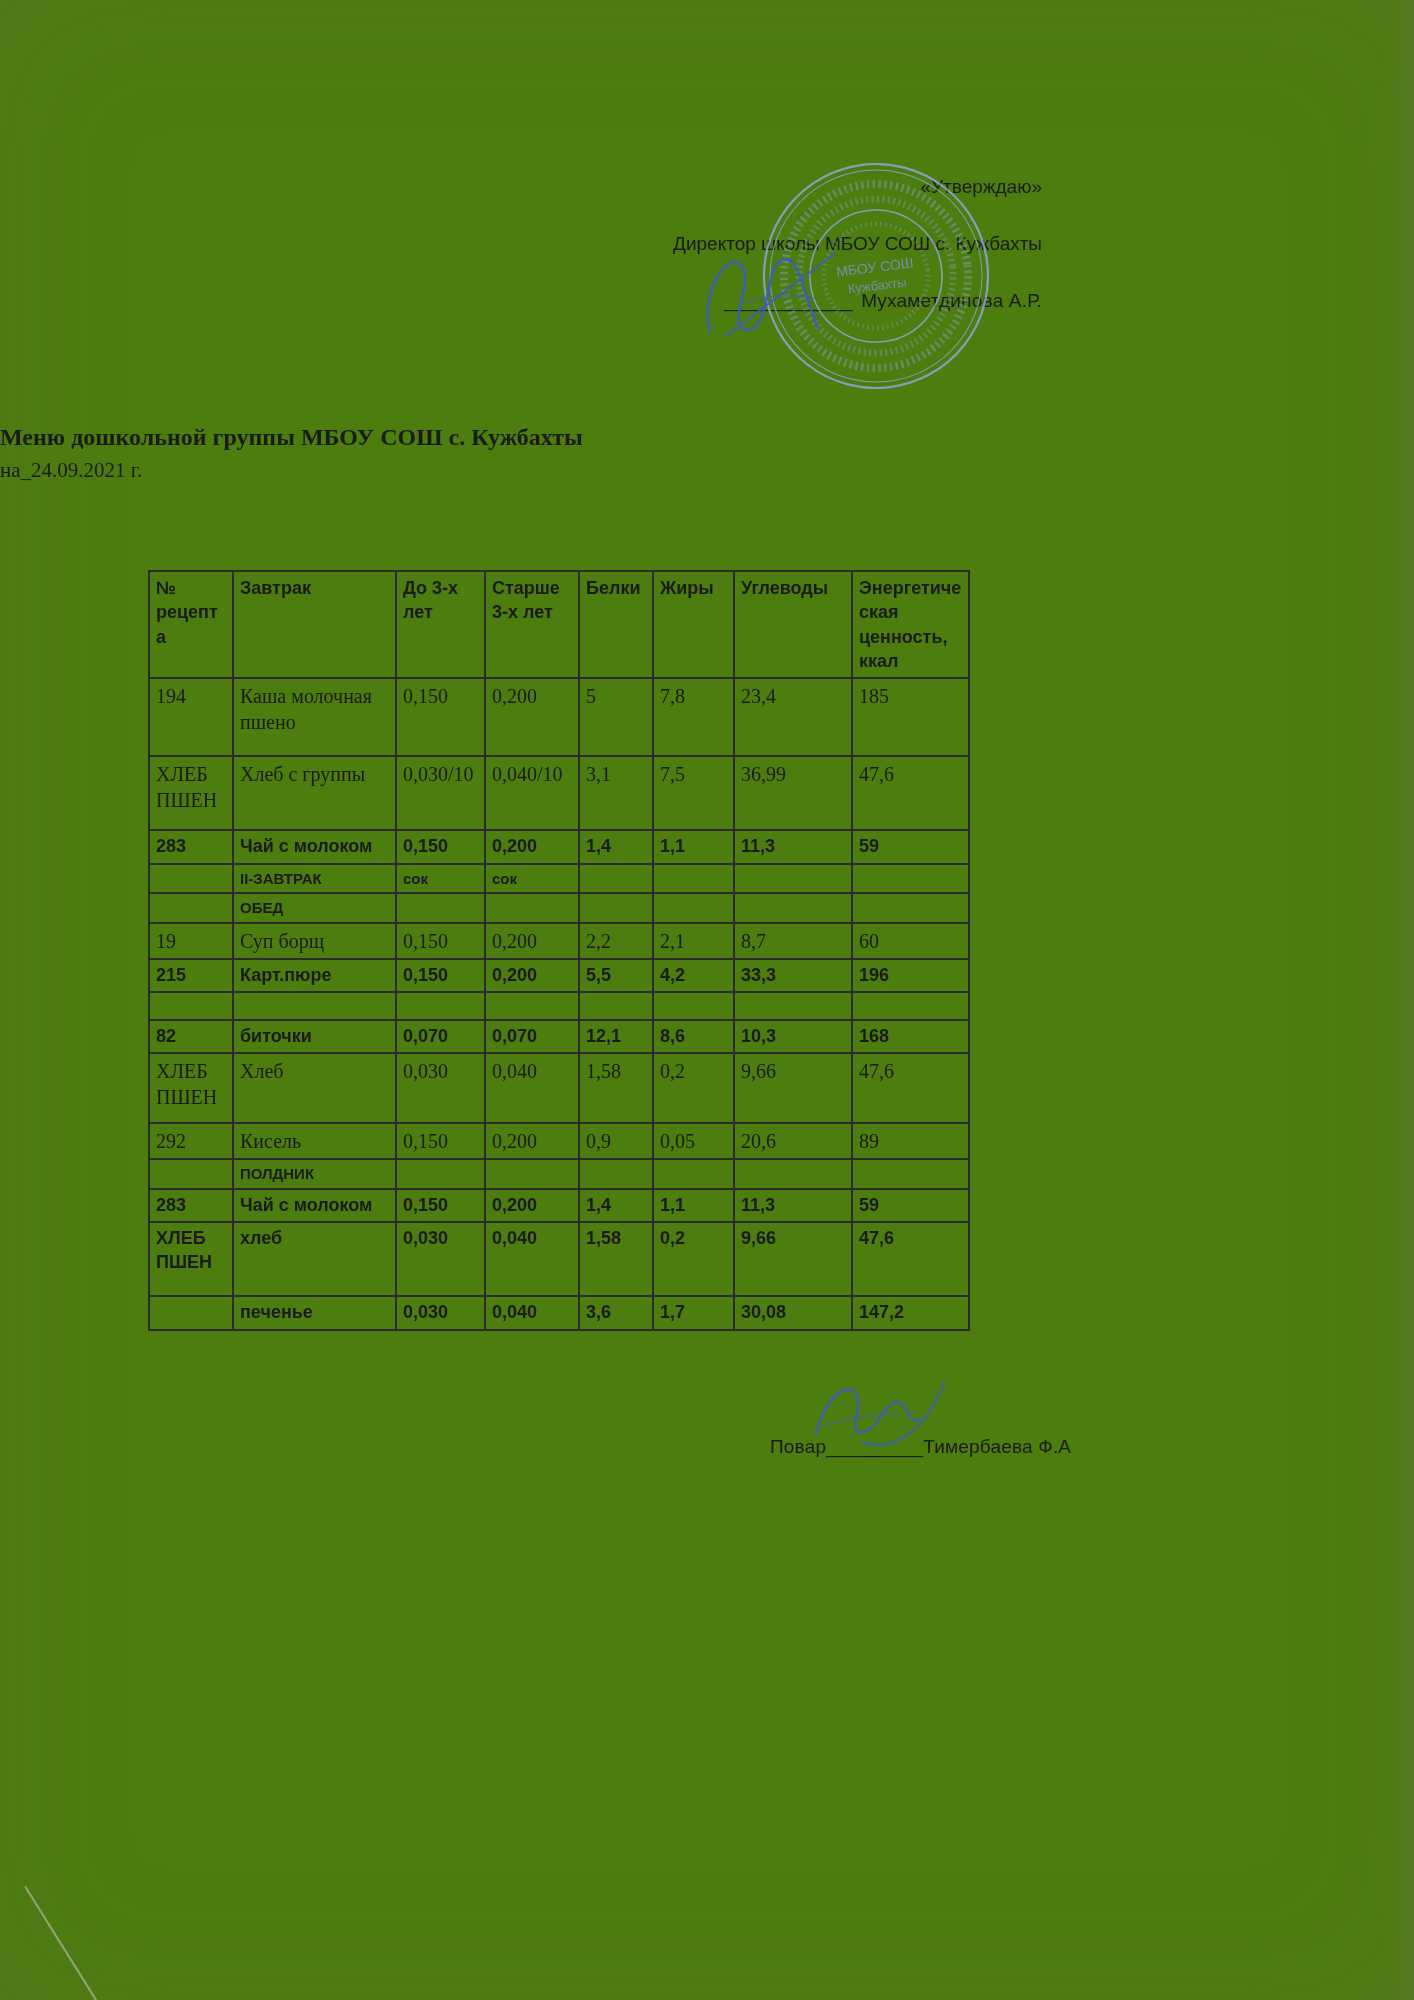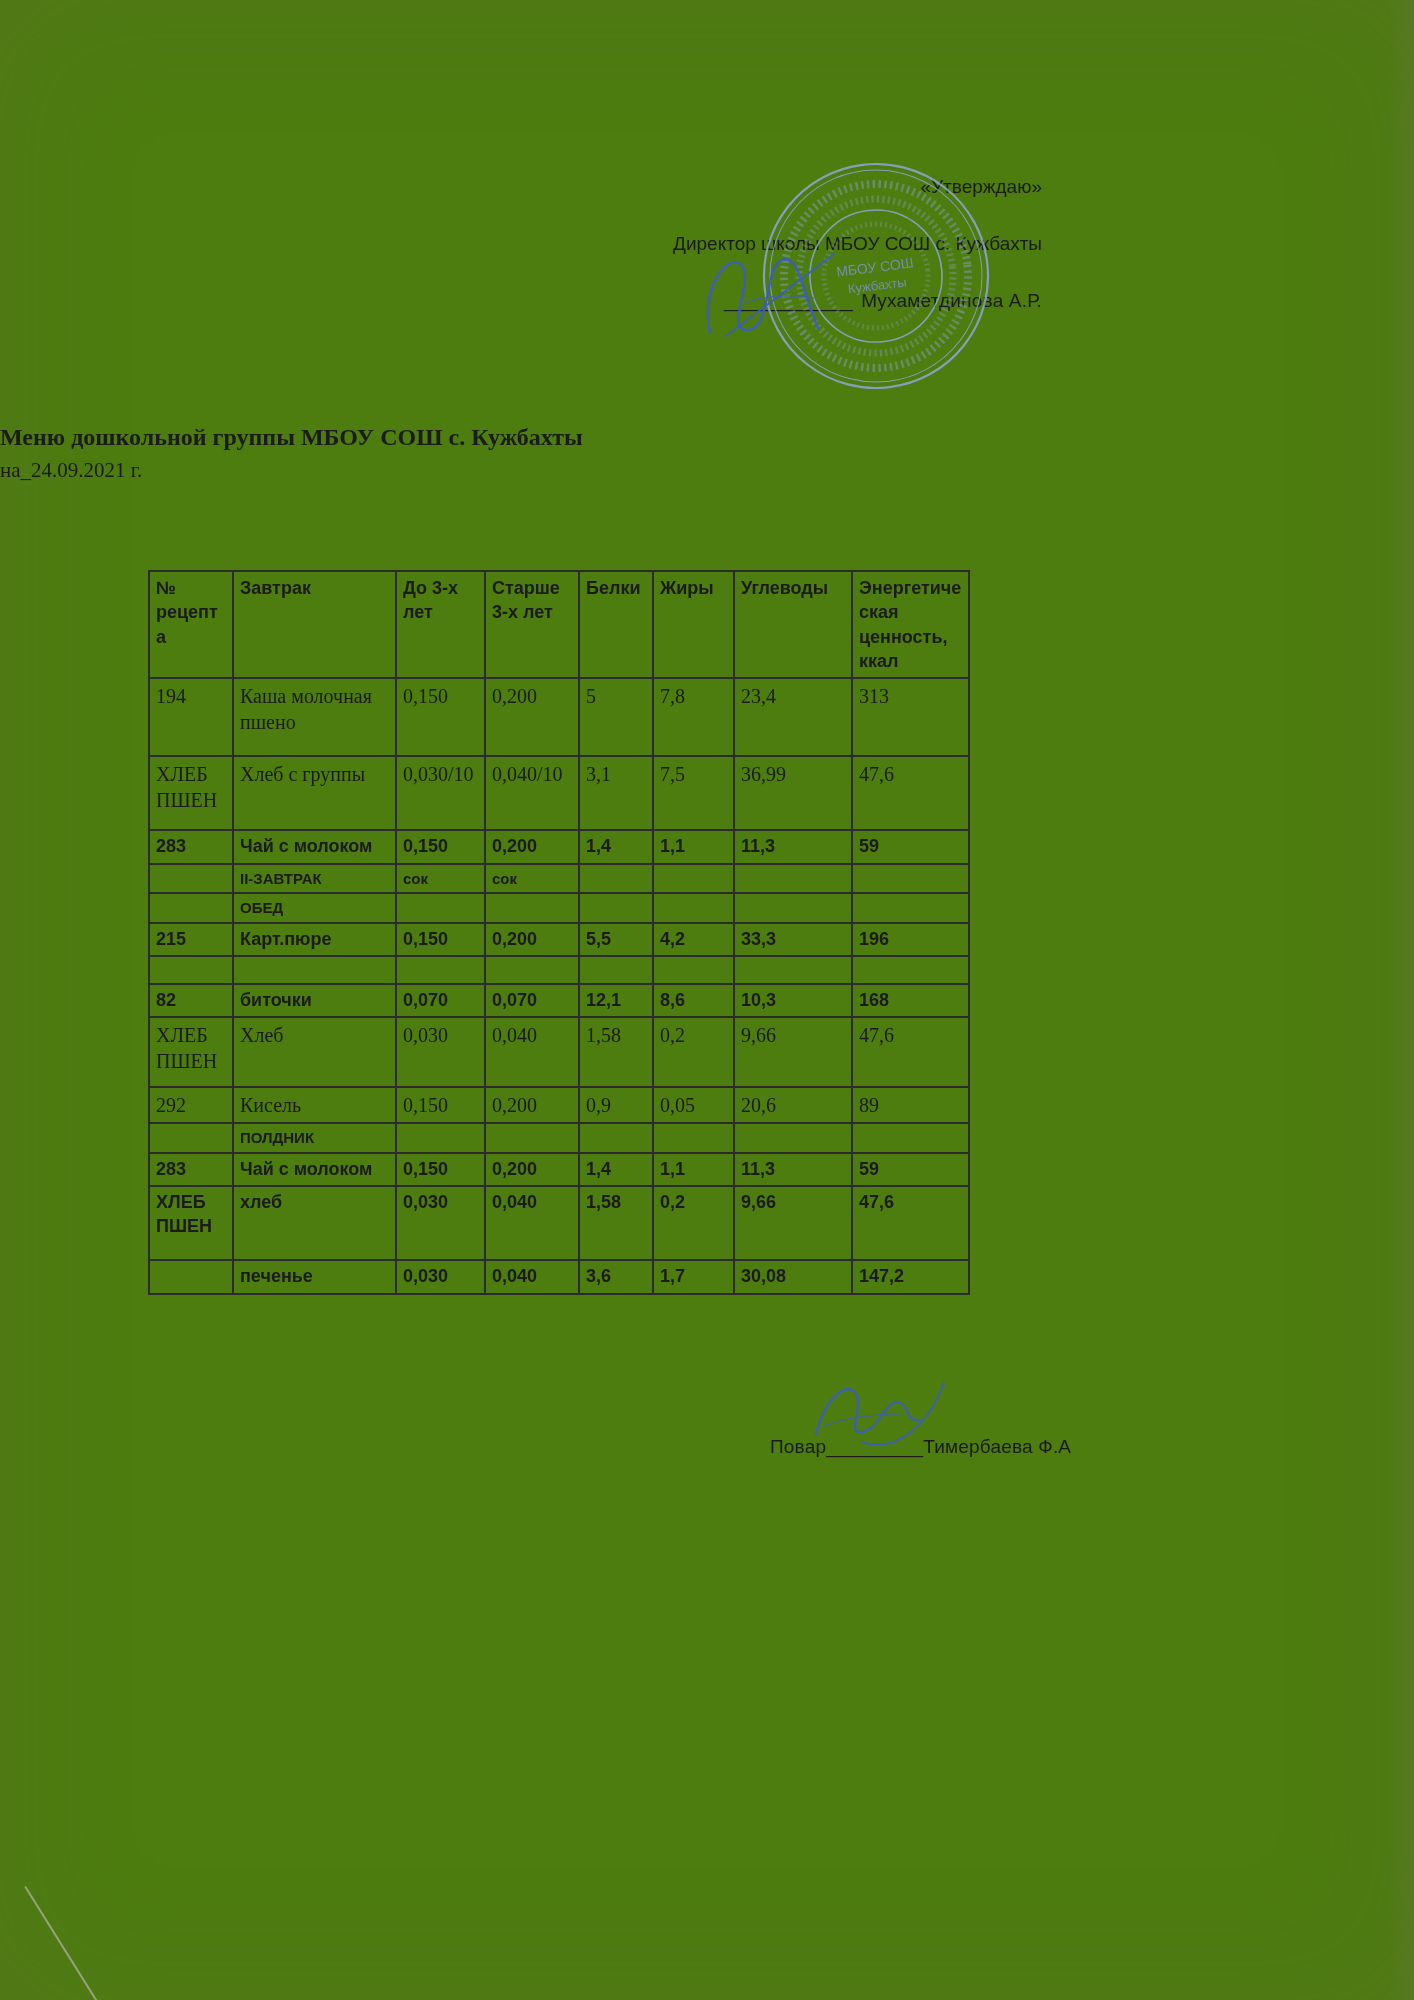--- a/index.html
+++ b/index.html
@@ -111,21 +111,21 @@
     </thead>
     <tbody>
         <tr class="serif" style="height: 78px;">
           <td>194</td>
           <td>Каша молочная пшено</td>
           <td>0,150</td>
           <td>0,200</td>
           <td>5</td>
           <td>7,8</td>
           <td>23,4</td>
-          <td>313</td>
+          <td>185</td>
         </tr>
         <tr class="serif" style="height: 74px;">
           <td>ХЛЕБ ПШЕН</td>
           <td>Хлеб с группы</td>
           <td>0,030/10</td>
           <td>0,040/10</td>
           <td>3,1</td>
           <td>7,5</td>
           <td>36,99</td>
           <td>47,6</td>
@@ -153,20 +153,30 @@
         <tr class="section">
           <td></td>
           <td>ОБЕД</td>
           <td></td>
           <td></td>
           <td></td>
           <td></td>
           <td></td>
           <td></td>
         </tr>
+        <tr class="serif">
+          <td>19</td>
+          <td>Суп борщ</td>
+          <td>0,150</td>
+          <td>0,200</td>
+          <td>2,2</td>
+          <td>2,1</td>
+          <td>8,7</td>
+          <td>60</td>
+        </tr>
         <tr>
           <td>215</td>
           <td>Карт.пюре</td>
           <td>0,150</td>
           <td>0,200</td>
           <td>5,5</td>
           <td>4,2</td>
           <td>33,3</td>
           <td>196</td>
         </tr>

